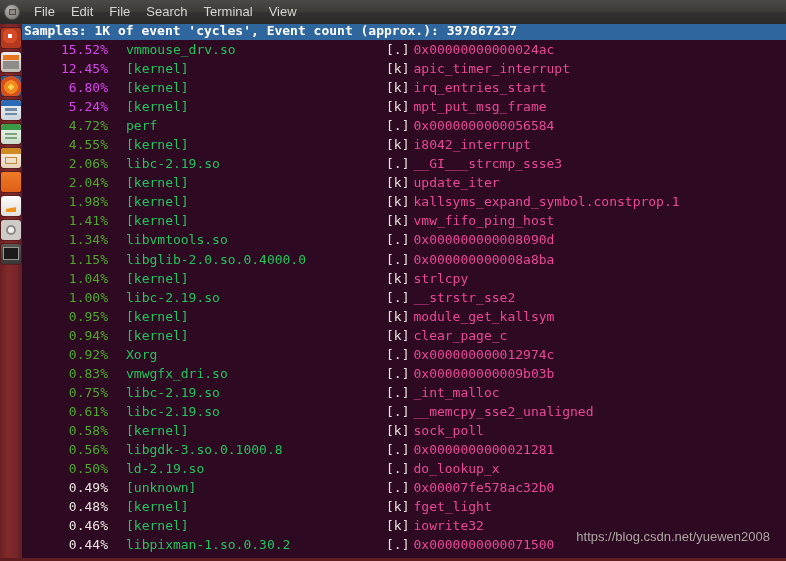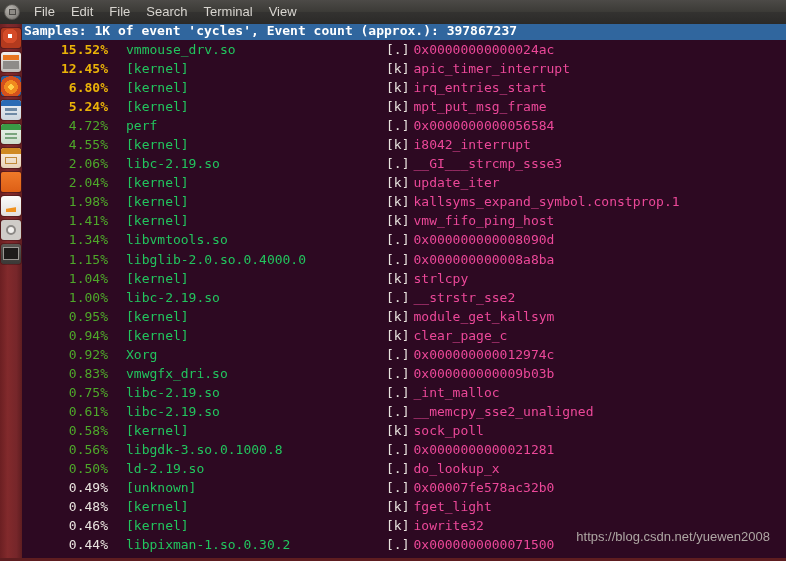--- a/index.html
+++ b/index.html
@@ -133,21 +133,21 @@
     padding-top: 0px;
   }
   .row { height: 19.05px; display: flex; align-items: center; }
   .pct {
     width: 86px;
     text-align: right;
     padding-right: 0px;
     box-sizing: border-box;
     flex: 0 0 auto;
   }
-  .pct.hi   { color: #eab308; font-weight: bold; }
+  .pct.hi   { color: #d946ef; }
   .pct.mid  { color: #4ea82a; }
   .pct.low  { color: #e8e3de; }
   .dso {
     color: #22c55e;
     margin-left: 18px;
     width: 260px;
     flex: 0 0 auto;
     overflow: hidden;
   }
   .lvl { color: #e8e3de; flex: 0 0 auto; }

